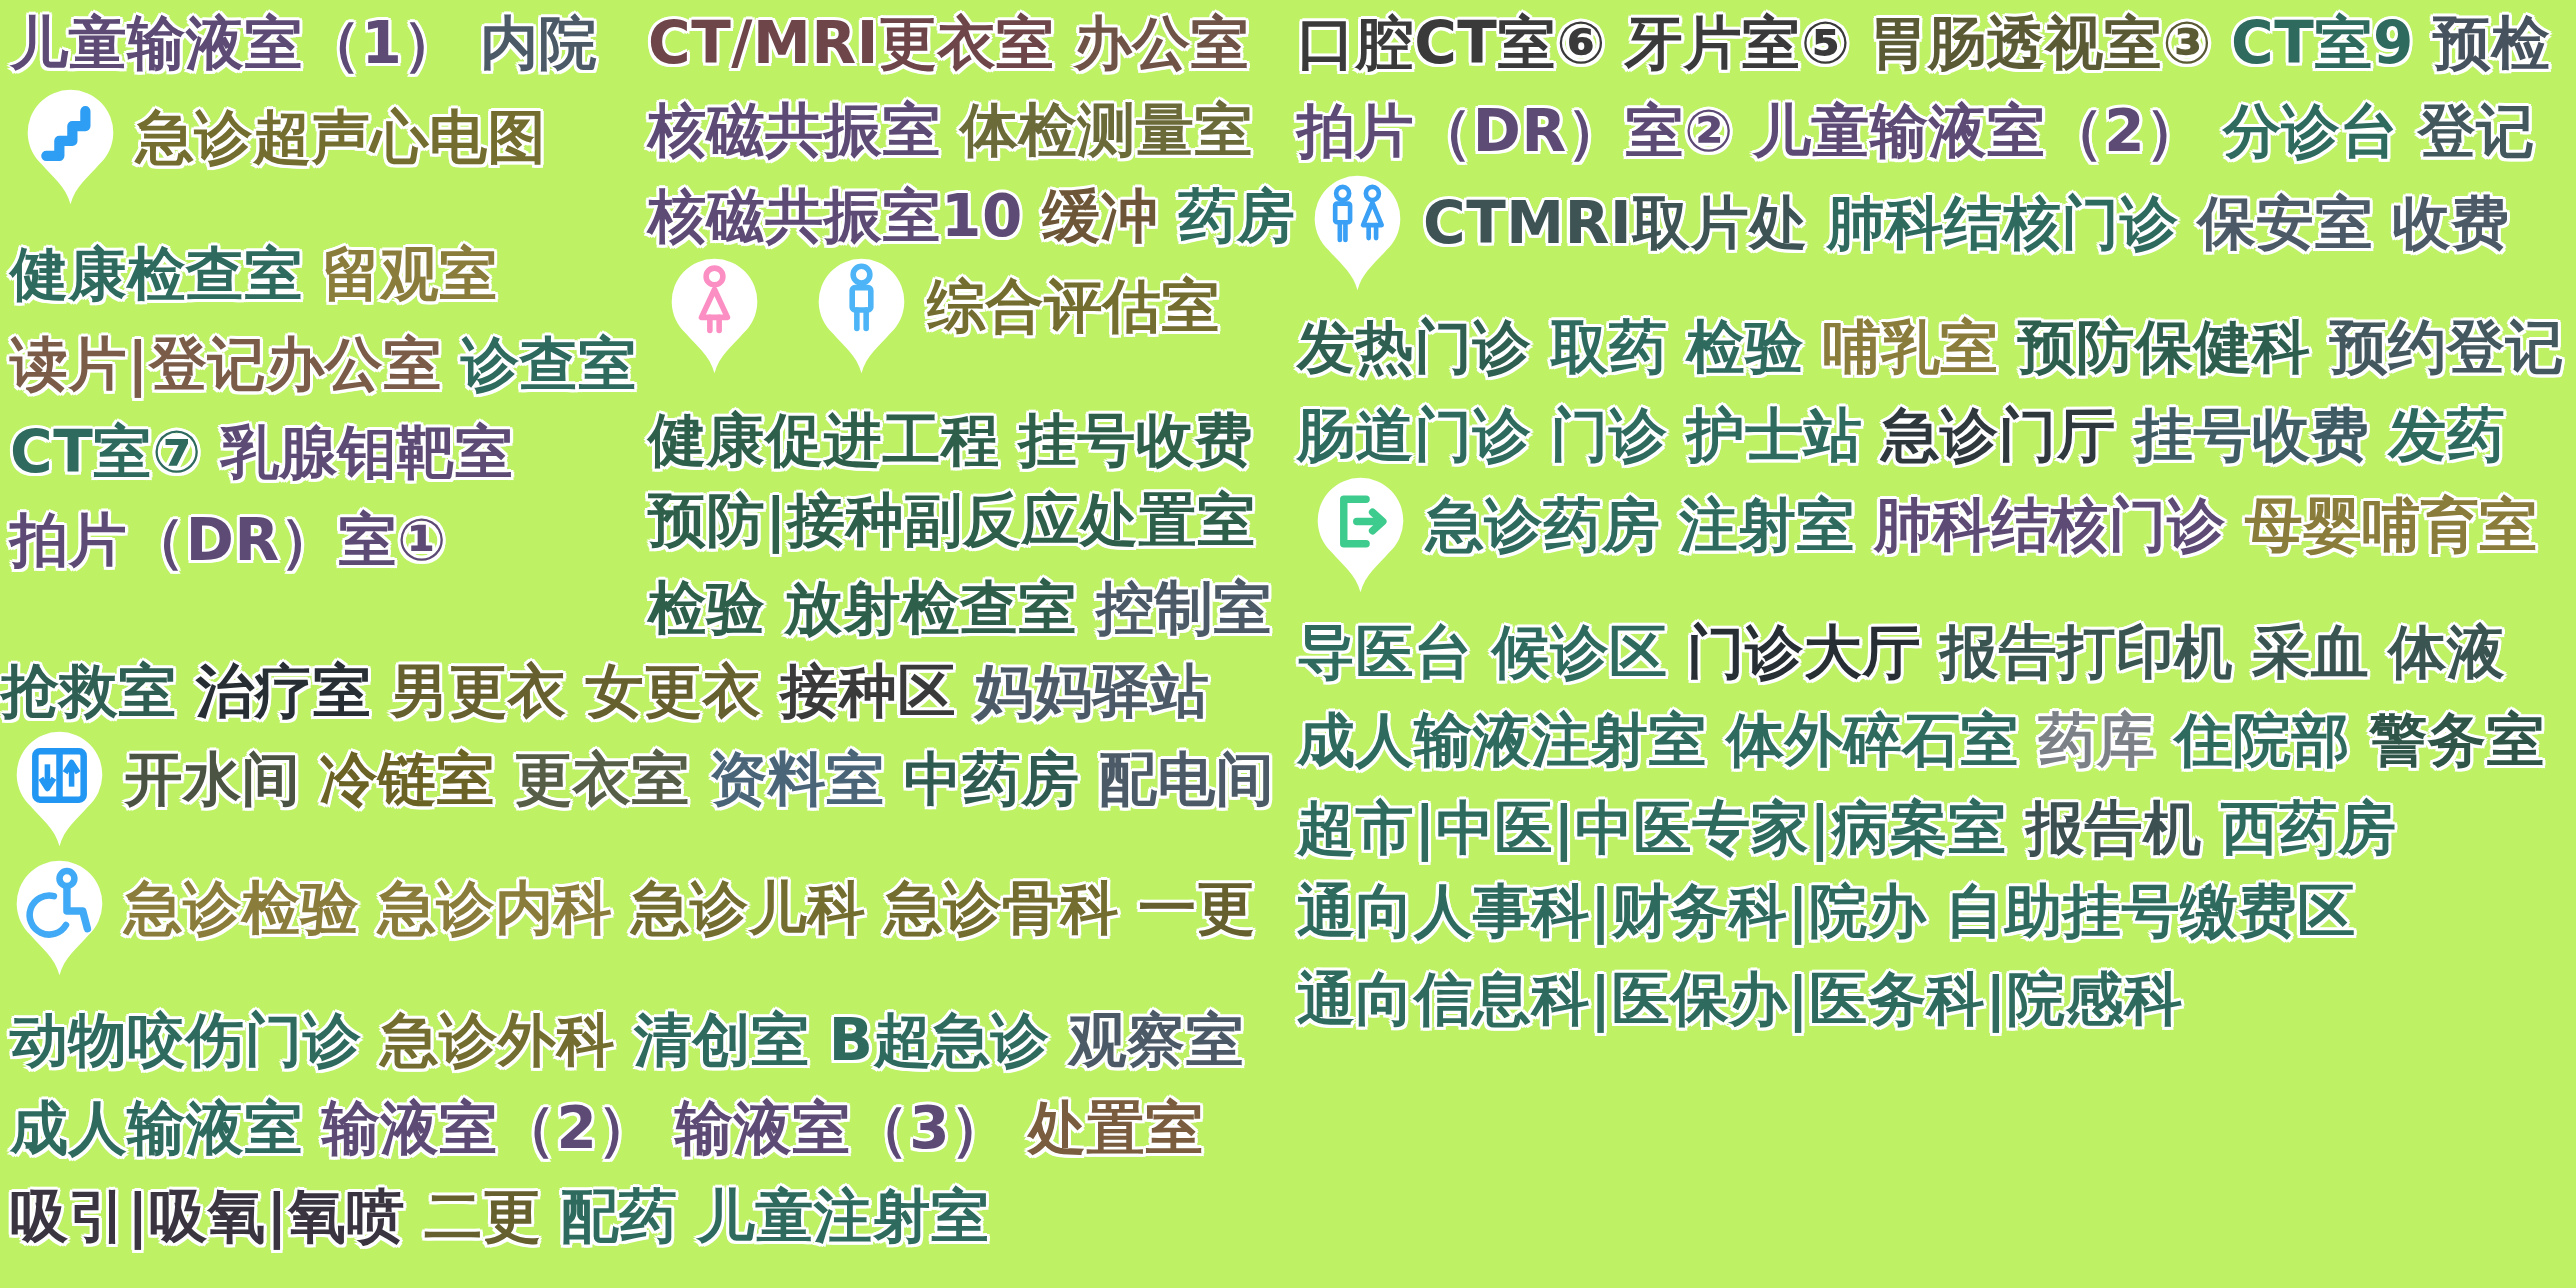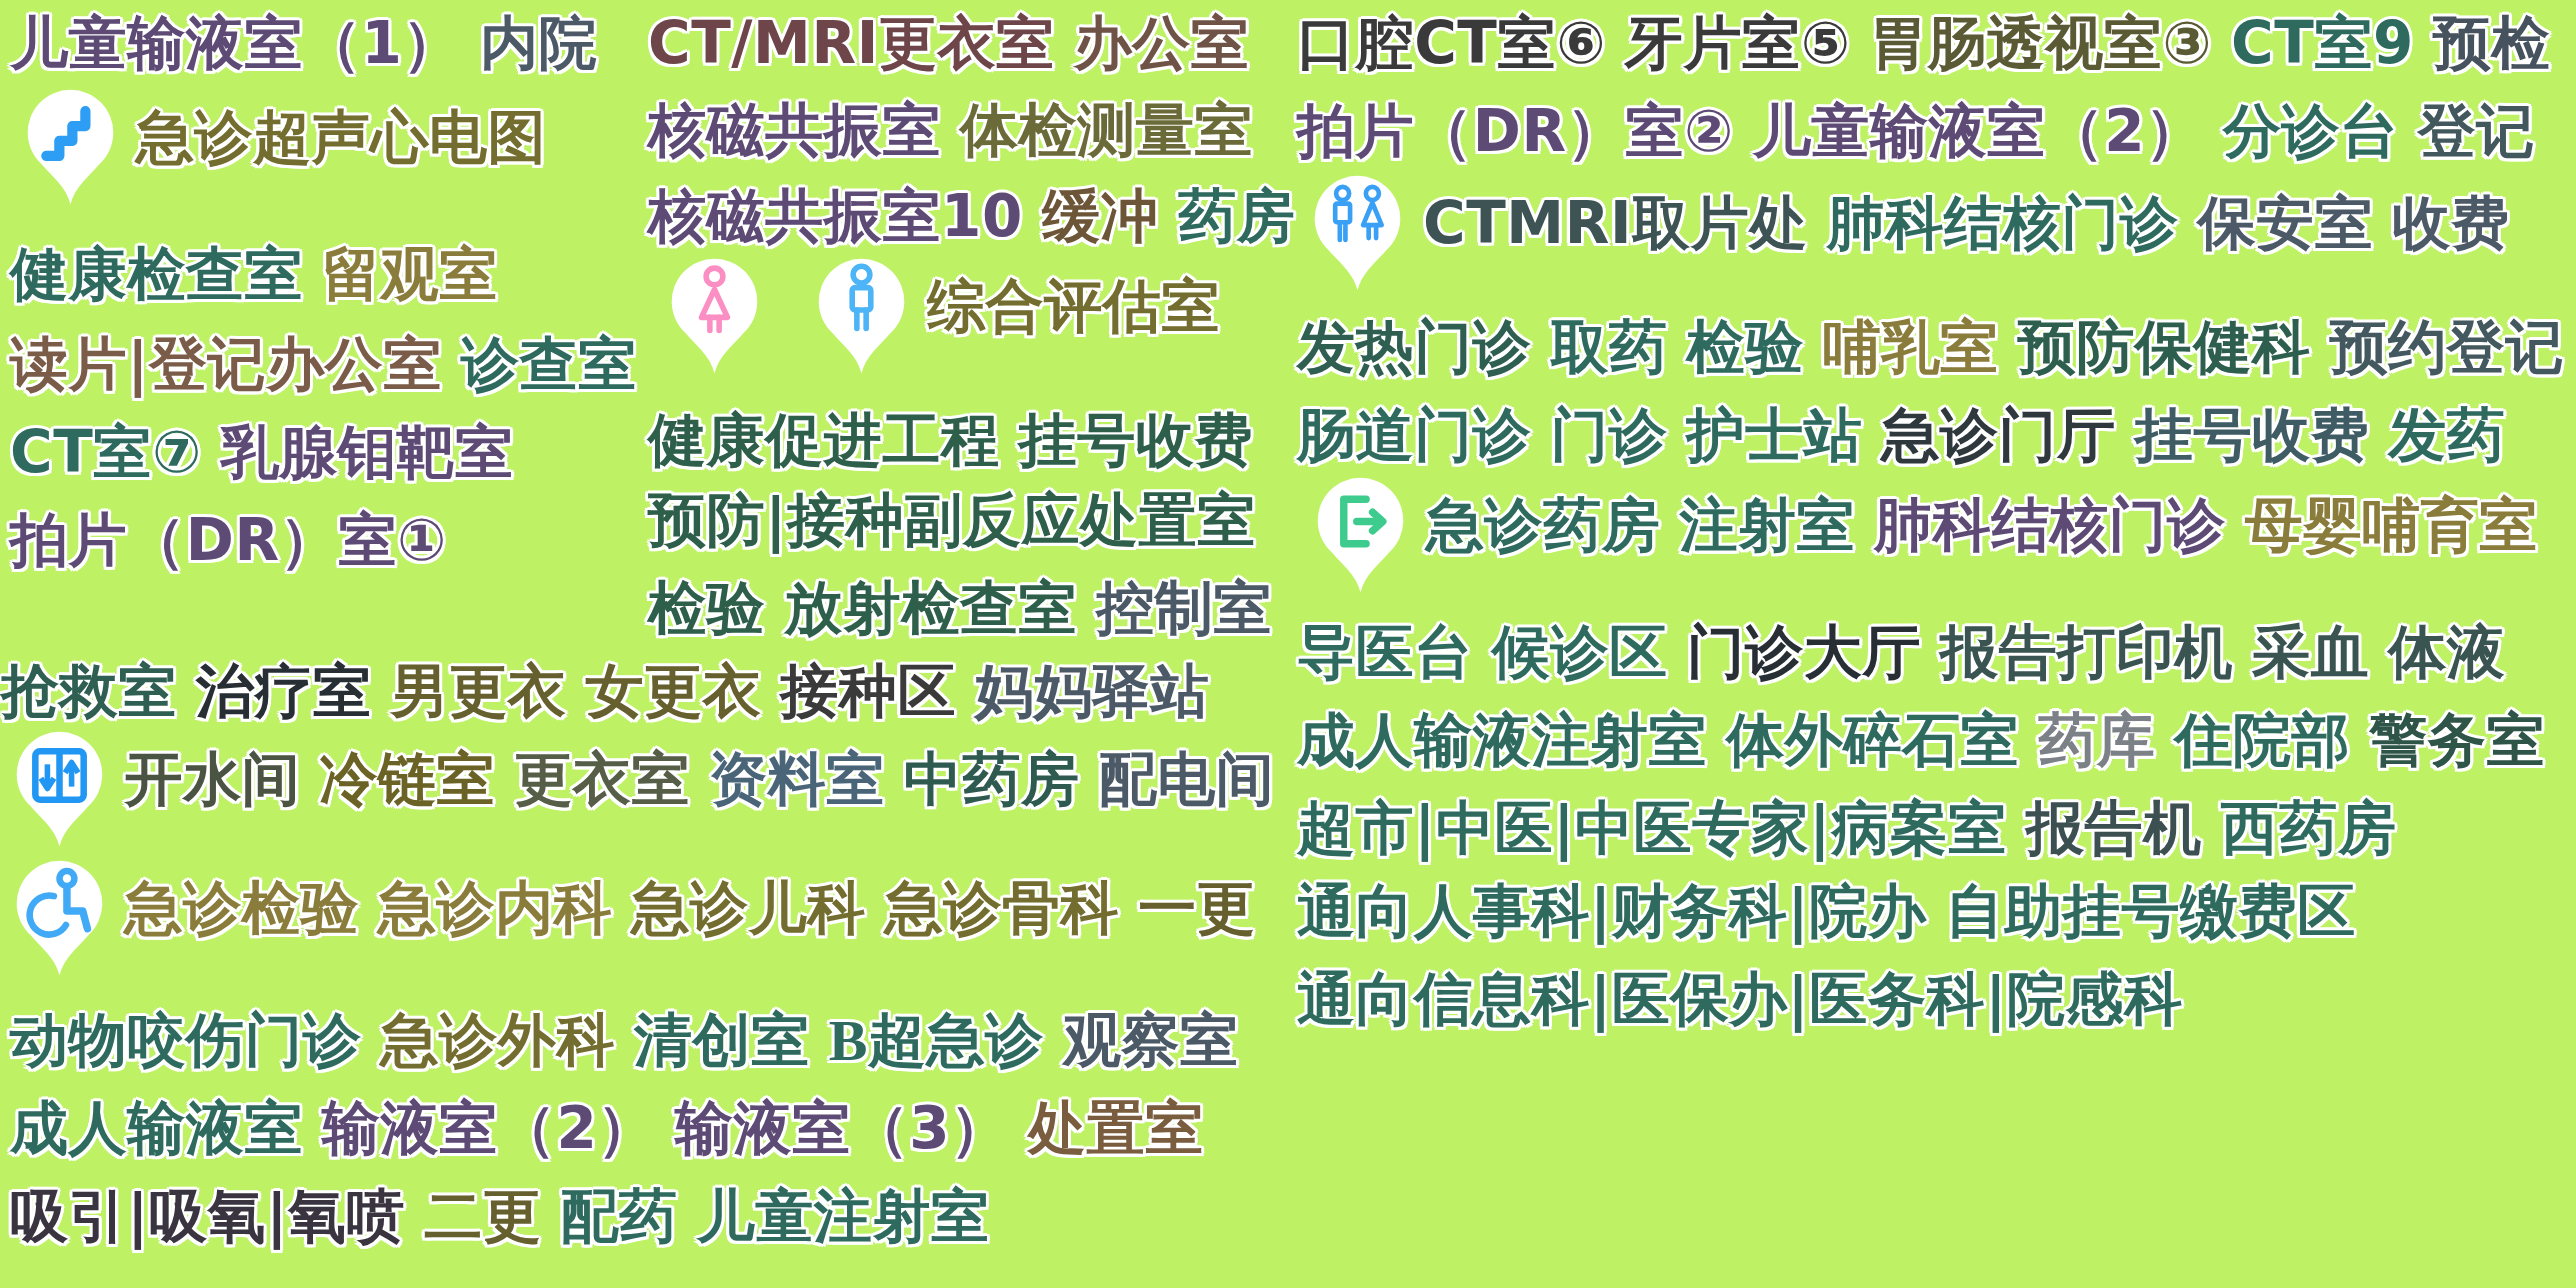--- a/index.html
+++ b/index.html
@@ -119,21 +119,21 @@
       <span class="lbl" style="color: rgb(138, 124, 59);">急诊检验</span>
       <span class="lbl" style="color: rgb(138, 124, 59);">急诊内科</span>
       <span class="lbl" style="color: rgb(115, 109, 47);">急诊儿科</span>
       <span class="lbl" style="color: rgb(115, 109, 47);">急诊骨科</span>
       <span class="lbl" style="color: rgb(102, 95, 46);">一更</span>
     </div>
     <div class="map-row" style="left: 10px; top: 1011px;">
       <span class="lbl" style="color: rgb(46, 107, 94);">动物咬伤门诊</span>
       <span class="lbl" style="color: rgb(115, 109, 47);">急诊外科</span>
       <span class="lbl" style="color: rgb(46, 107, 94);">清创室</span>
-      <span class="lbl" style="color: rgb(46, 107, 94); font-family: Liberation Serif, serif;">B超急诊</span>
+      <span class="lbl" style="color: rgb(46, 107, 94);">B超急诊</span>
       <span class="lbl" style="color: rgb(75, 90, 102);">观察室</span>
     </div>
     <div class="map-row" style="left: 10px; top: 1099px;">
       <span class="lbl" style="color: rgb(46, 107, 94);">成人输液室</span>
       <span class="lbl" style="color: rgb(93, 74, 117);">输液室（2）</span>
       <span class="lbl" style="color: rgb(93, 74, 117);">输液室（3）</span>
       <span class="lbl" style="color: rgb(122, 92, 63);">处置室</span>
     </div>
     <div class="map-row" style="left: 10px; top: 1187px;">
       <span class="lbl" style="color: rgb(57, 52, 63);">吸引|吸氧|氧喷</span>

